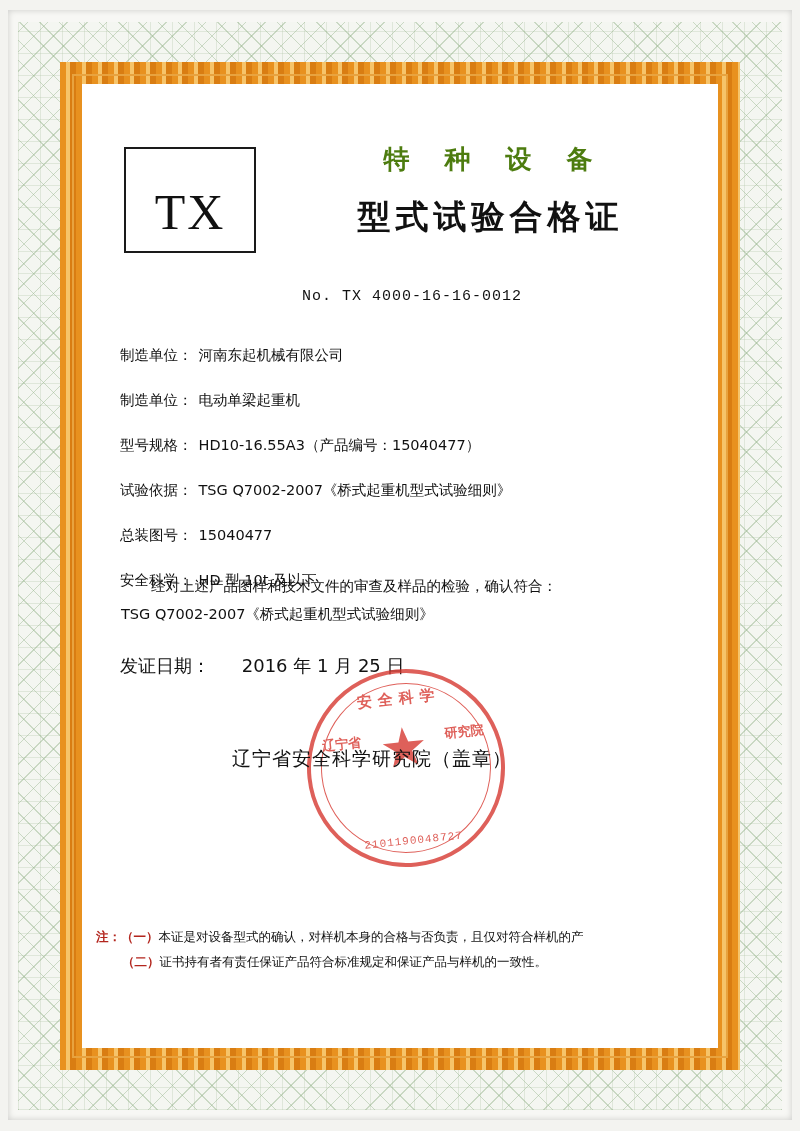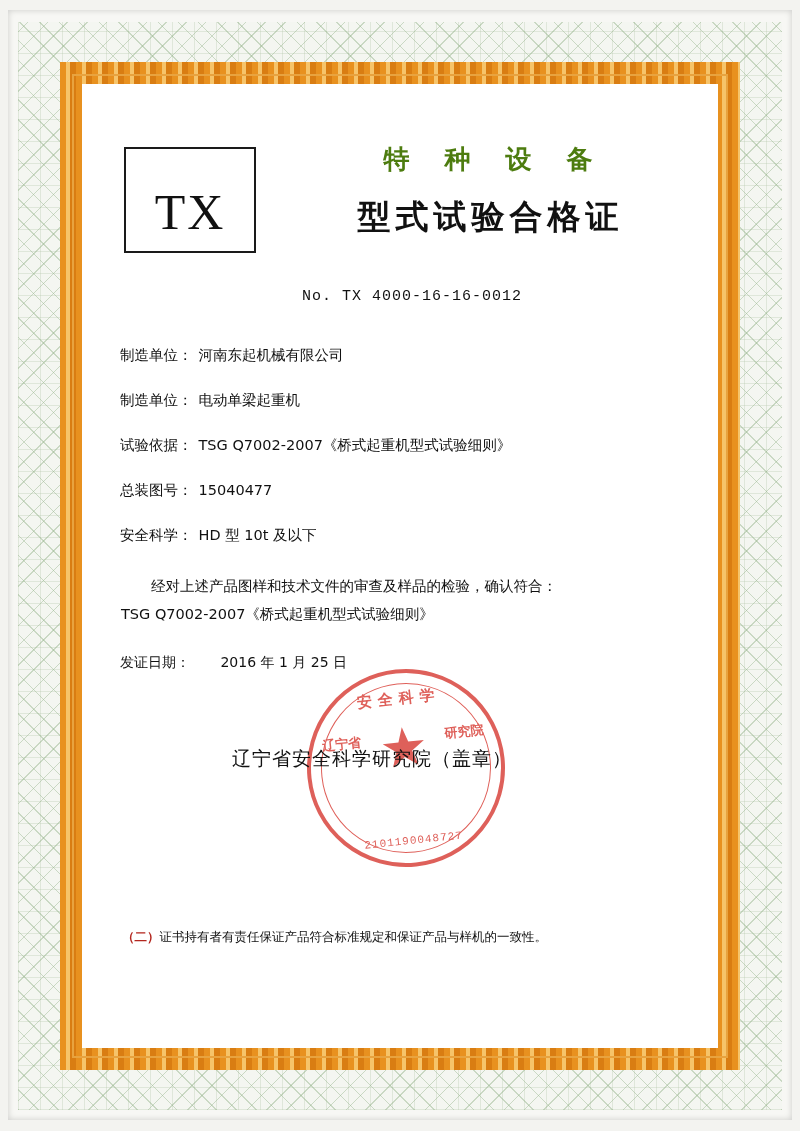--- a/index.html
+++ b/index.html
@@ -180,21 +180,21 @@
     line-height: 28px;
     color: #111;
   }
   .statement .indent { display: block; text-indent: 30px; }
 
   .issue-date {
     position: absolute;
     left: 38px;
     top: 570px;
     font-family: "DejaVu Sans", sans-serif;
-    font-size: 14px;
+    font-size: 18px;
     color: #111;
   }
   .issue-date .dv { margin-left: 26px; }
 
   
   .issuer {
     position: absolute;
     left: 150px;
     top: 662px;
     width: 460px;
@@ -311,20 +311,24 @@
     <div class="cert-no">No. TX 4000-16-16-0012</div>
 
     <div class="fields">
       <div class="field-row">
         <span class="field-label">制造单位：</span>
         <span class="field-value">河南东起机械有限公司</span>
       </div>
       <div class="field-row">
         <span class="field-label">制造单位：</span>
         <span class="field-value">电动单梁起重机</span>
+      </div>
+      <div class="field-row">
+        <span class="field-label">型号规格：</span>
+        <span class="field-value">HD10-16.55A3（产品编号：15040477）</span>
       </div>
       <div class="field-row">
         <span class="field-label">试验依据：</span>
         <span class="field-value">TSG Q7002-2007《桥式起重机型式试验细则》</span>
       </div>
       <div class="field-row">
         <span class="field-label">总装图号：</span>
         <span class="field-value">15040477</span>
       </div>
       <div class="field-row">
@@ -351,18 +355,21 @@
       <div class="seal-star">
           <span>★</span>
         </div>
       <div class="seal-bottom-text">2101190048727</div>
     </div>
 
     <div class="issuer">辽宁省安全科学研究院（盖章）</div>
 
     <div class="notes">
       <span class="note-line">
+        <span class="note-head">注：</span><span class="note-head">（一）</span><span>本证是对设备型式的确认，对样机本身的合格与否负责，且仅对符合样机的产</span>
+      </span>
+      <span class="note-line">
         <span style="padding-left:26px" class="note-head">（二）</span><span>证书持有者有责任保证产品符合标准规定和保证产品与样机的一致性。</span>
       </span>
     </div>
 
   </div>
 </div>
 
 </body></html>

